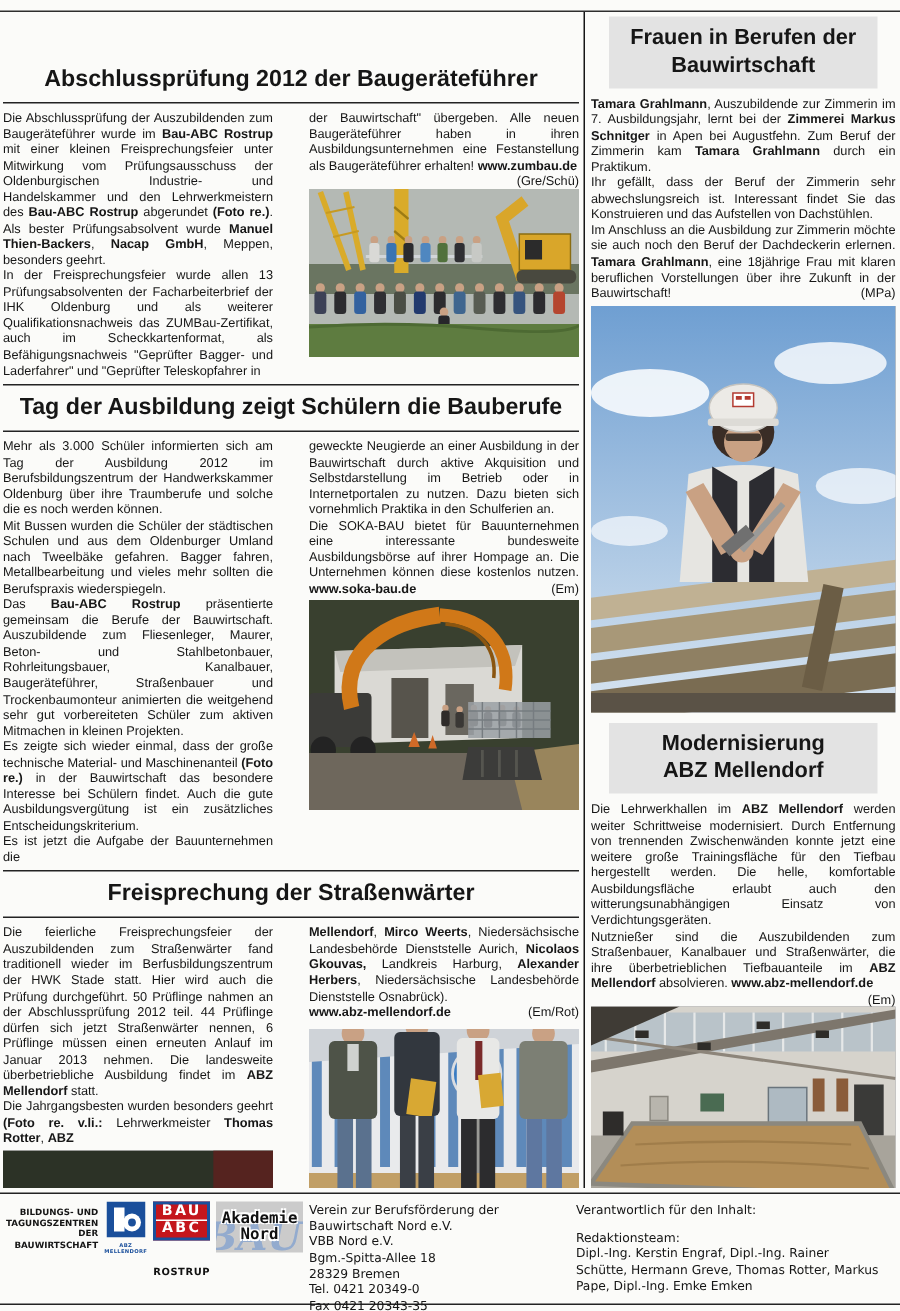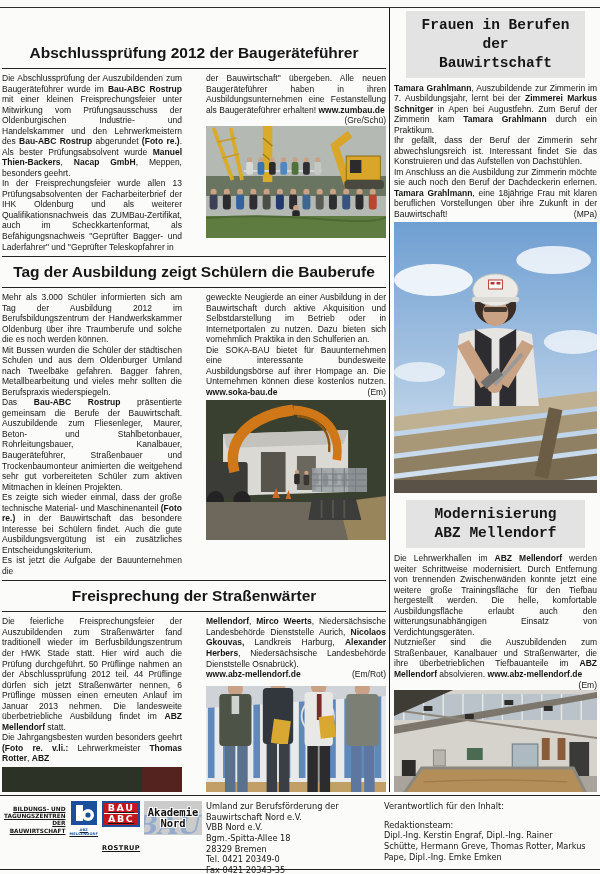--- a/index.html
+++ b/index.html
@@ -26,32 +26,32 @@
 
   .body-text p { margin:0; font-size:8.5px; line-height:1.24; text-align:justify; }
   .b { font-weight:bold; }
   .credit { float:right; padding-left:6px; }
 
   figure { margin:3px 0 0; }
   figure svg { display:block; width:100%; background:#888; }
 
   .sb-headline {
     background:#e3e3e3; font-size:14.5px; font-weight:bold; text-align:center;
-    padding:5px 13px; margin:1px 12px 5px; line-height:1.3;font-family:Liberation Mono, monospace;
+    padding:5px 13px; margin:1px 12px 5px; line-height:1.3;
   }
   .sb-headline.second { margin-top:7px; }
 
   footer {
     position:absolute; left:0; right:0; bottom:4px; height:75px;
     border-top:1.5px solid #232323; border-bottom:1.5px solid #232323;
     padding:5px 4px 3px 4px; display:flex;
     font-family:"DejaVu Sans", sans-serif; font-size:8.2px; line-height:1.3;
   }
   .f-col1 { width:198px; }
-  .f-brand { display:flex; gap:4px; align-items:flex-start;text-decoration:underline; }
+  .f-brand { display:flex; gap:4px; align-items:flex-start; }
   .f-label { width:64px; font-size:5.8px; font-weight:bold; text-align:right; line-height:1.25; padding-top:5px; }
   .f-urls { font-size:8.3px; text-align:right; margin-top:3px; line-height:1.3; padding-right:4px; }
   .f-col2 { width:168px; padding-left:4px; }
   .f-col3 { flex:1; padding-left:14px; }
   .f-gap { height:8px; }
 
   .logo-abz { width:30px; text-align:center; }
   .logo-abz .cap { font-size:3.5px; color:#1a4f9b; font-weight:bold; letter-spacing:.2px; }
   .logo-bauabc { width:42px; text-align:center; }
   .bb-box { border:2px solid #1a4f9b; background:#c4161c; }
@@ -427,21 +427,21 @@
       <div class="logo-akademie">
         <div class="ak-water">BAU</div>
         <div class="ak-text">
           <span>Akademie</span>
           <span>Nord</span>
         </div>
       </div>
     </div>
   </div>
   <div class="f-col2">
-      <div>Umland zur Berufsförderung der</div>
+      <div>Verein zur Berufsförderung der</div>
       <div>Bauwirtschaft Nord e.V.</div>
       <div>VBB Nord e.V.</div>
       <div>Bgm.-Spitta-Allee 18</div>
       <div>28329 Bremen</div>
       <div>Tel. 0421 20349-0</div>
       <div>Fax 0421 20343-35</div>
     </div>
   <div class="f-col3">
     <div>
         <div>Verantwortlich für den Inhalt:</div>

